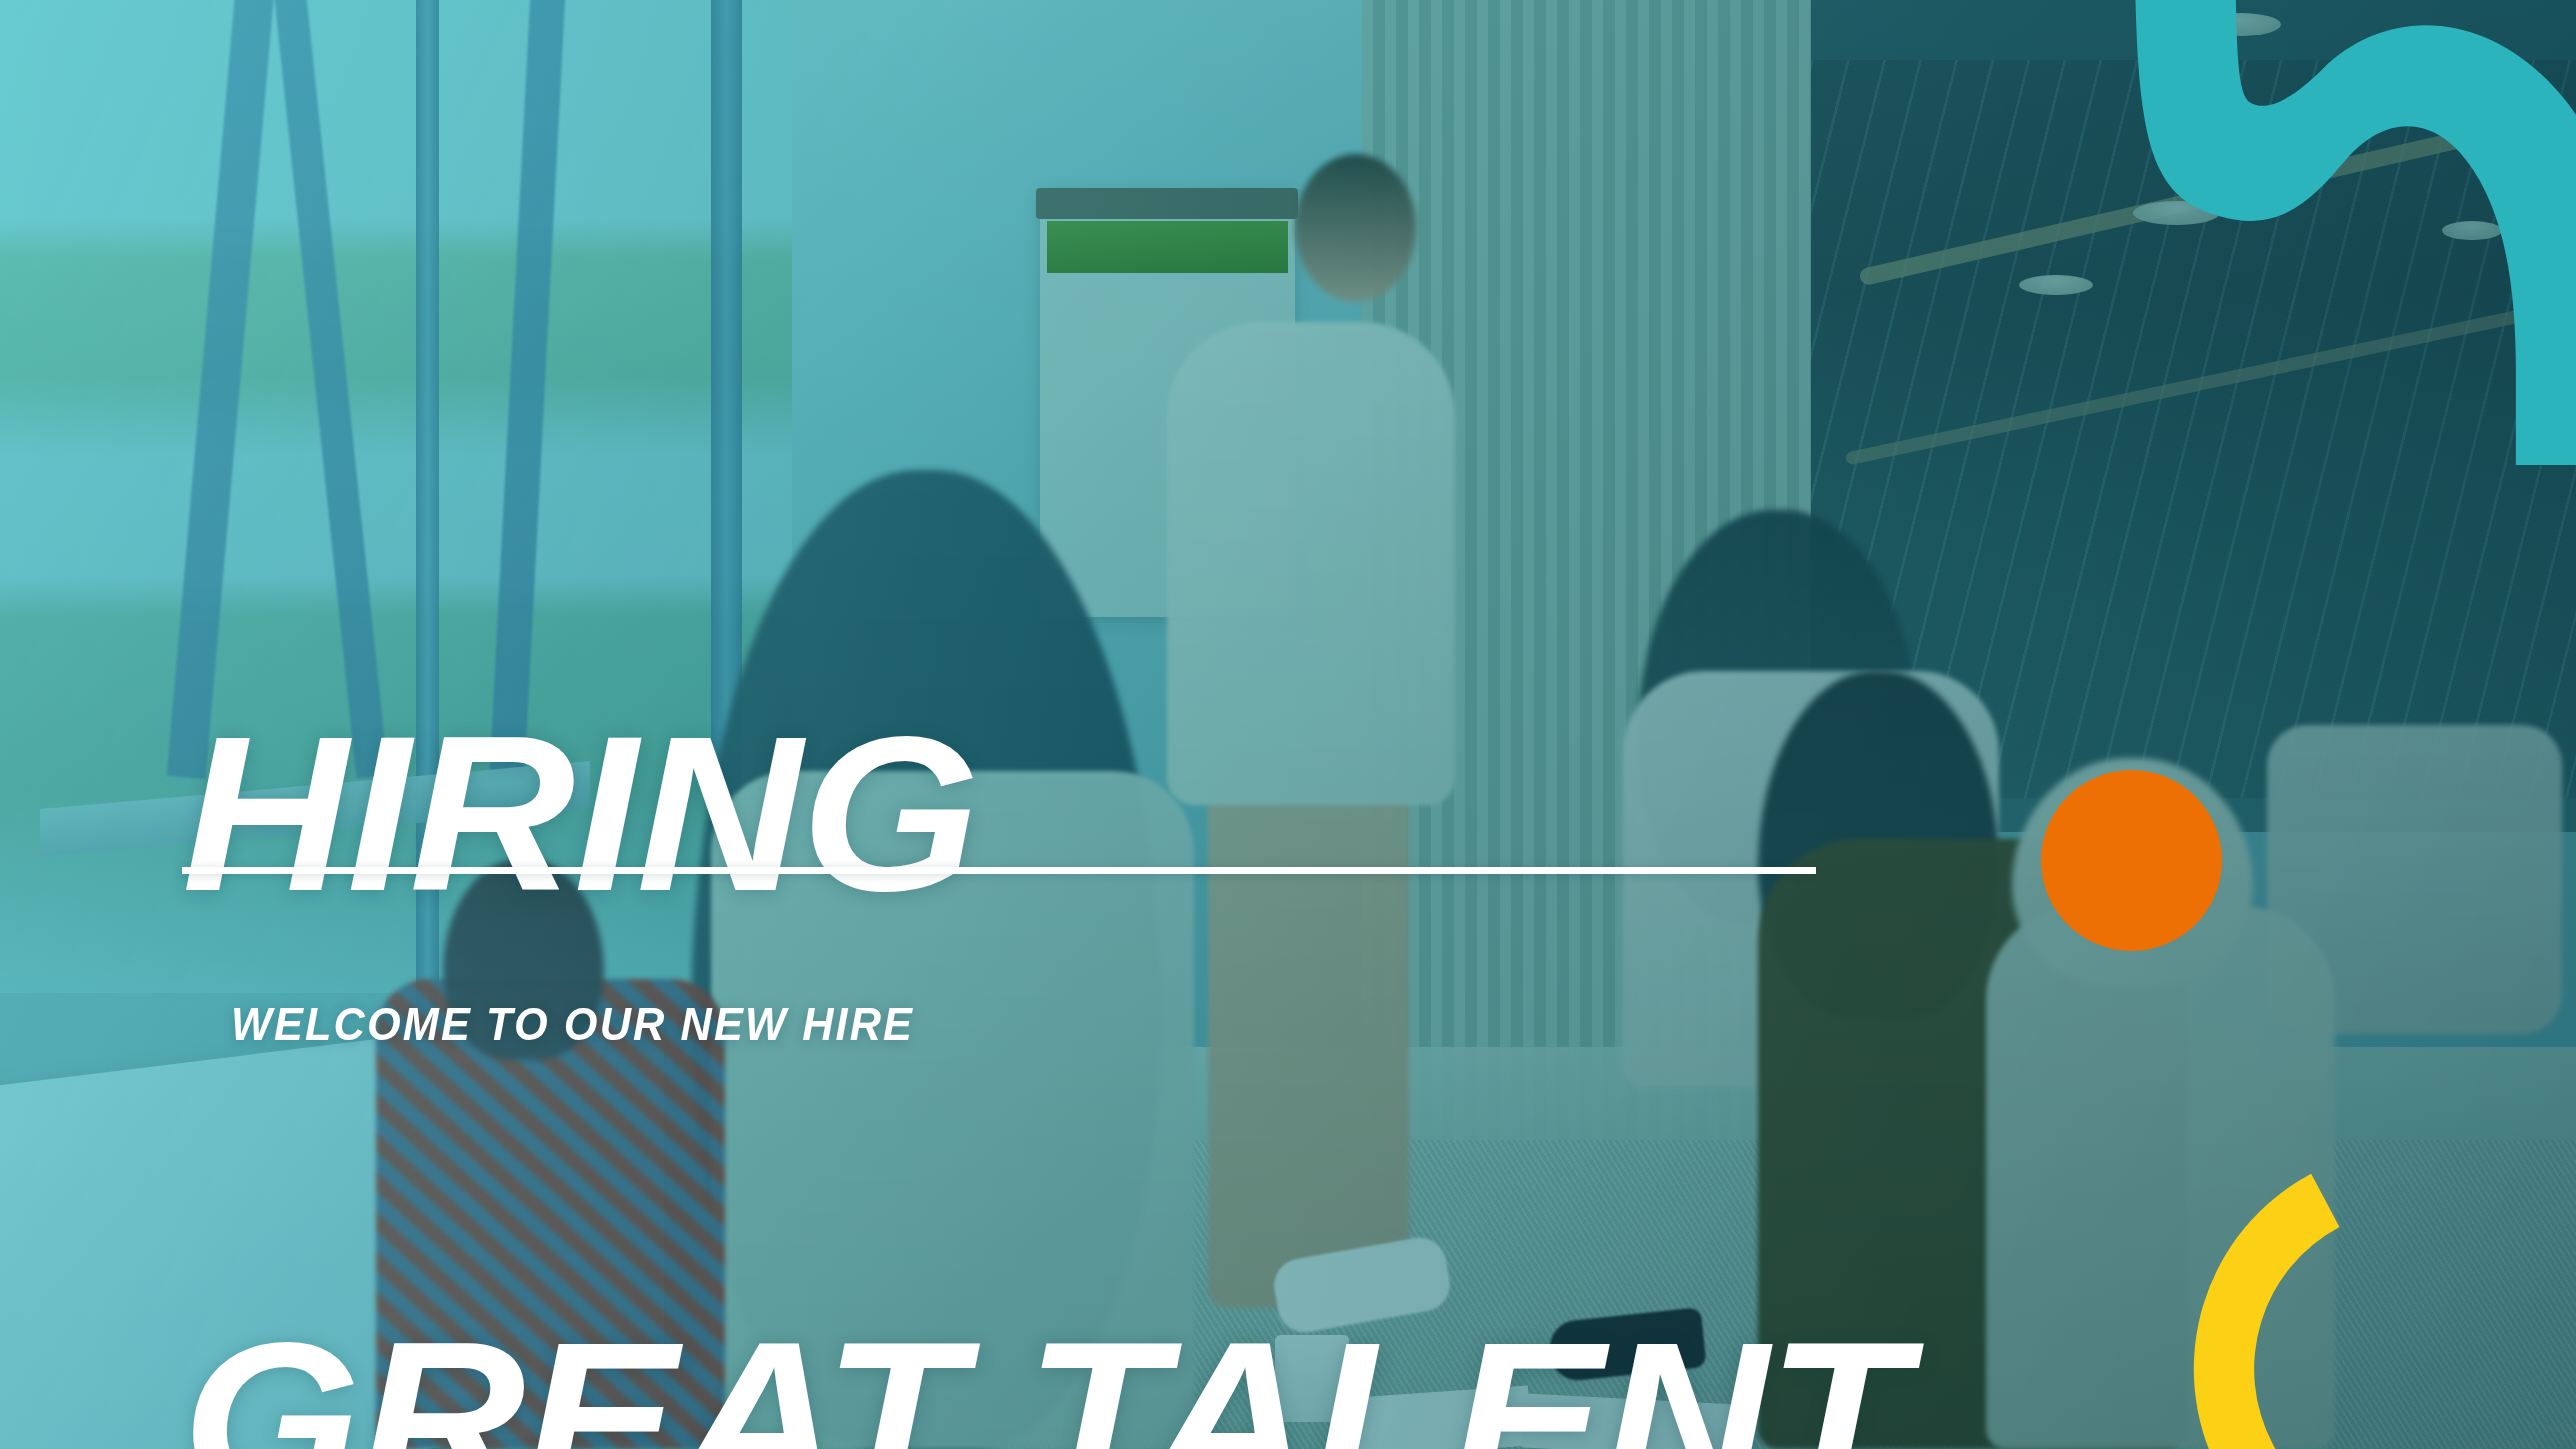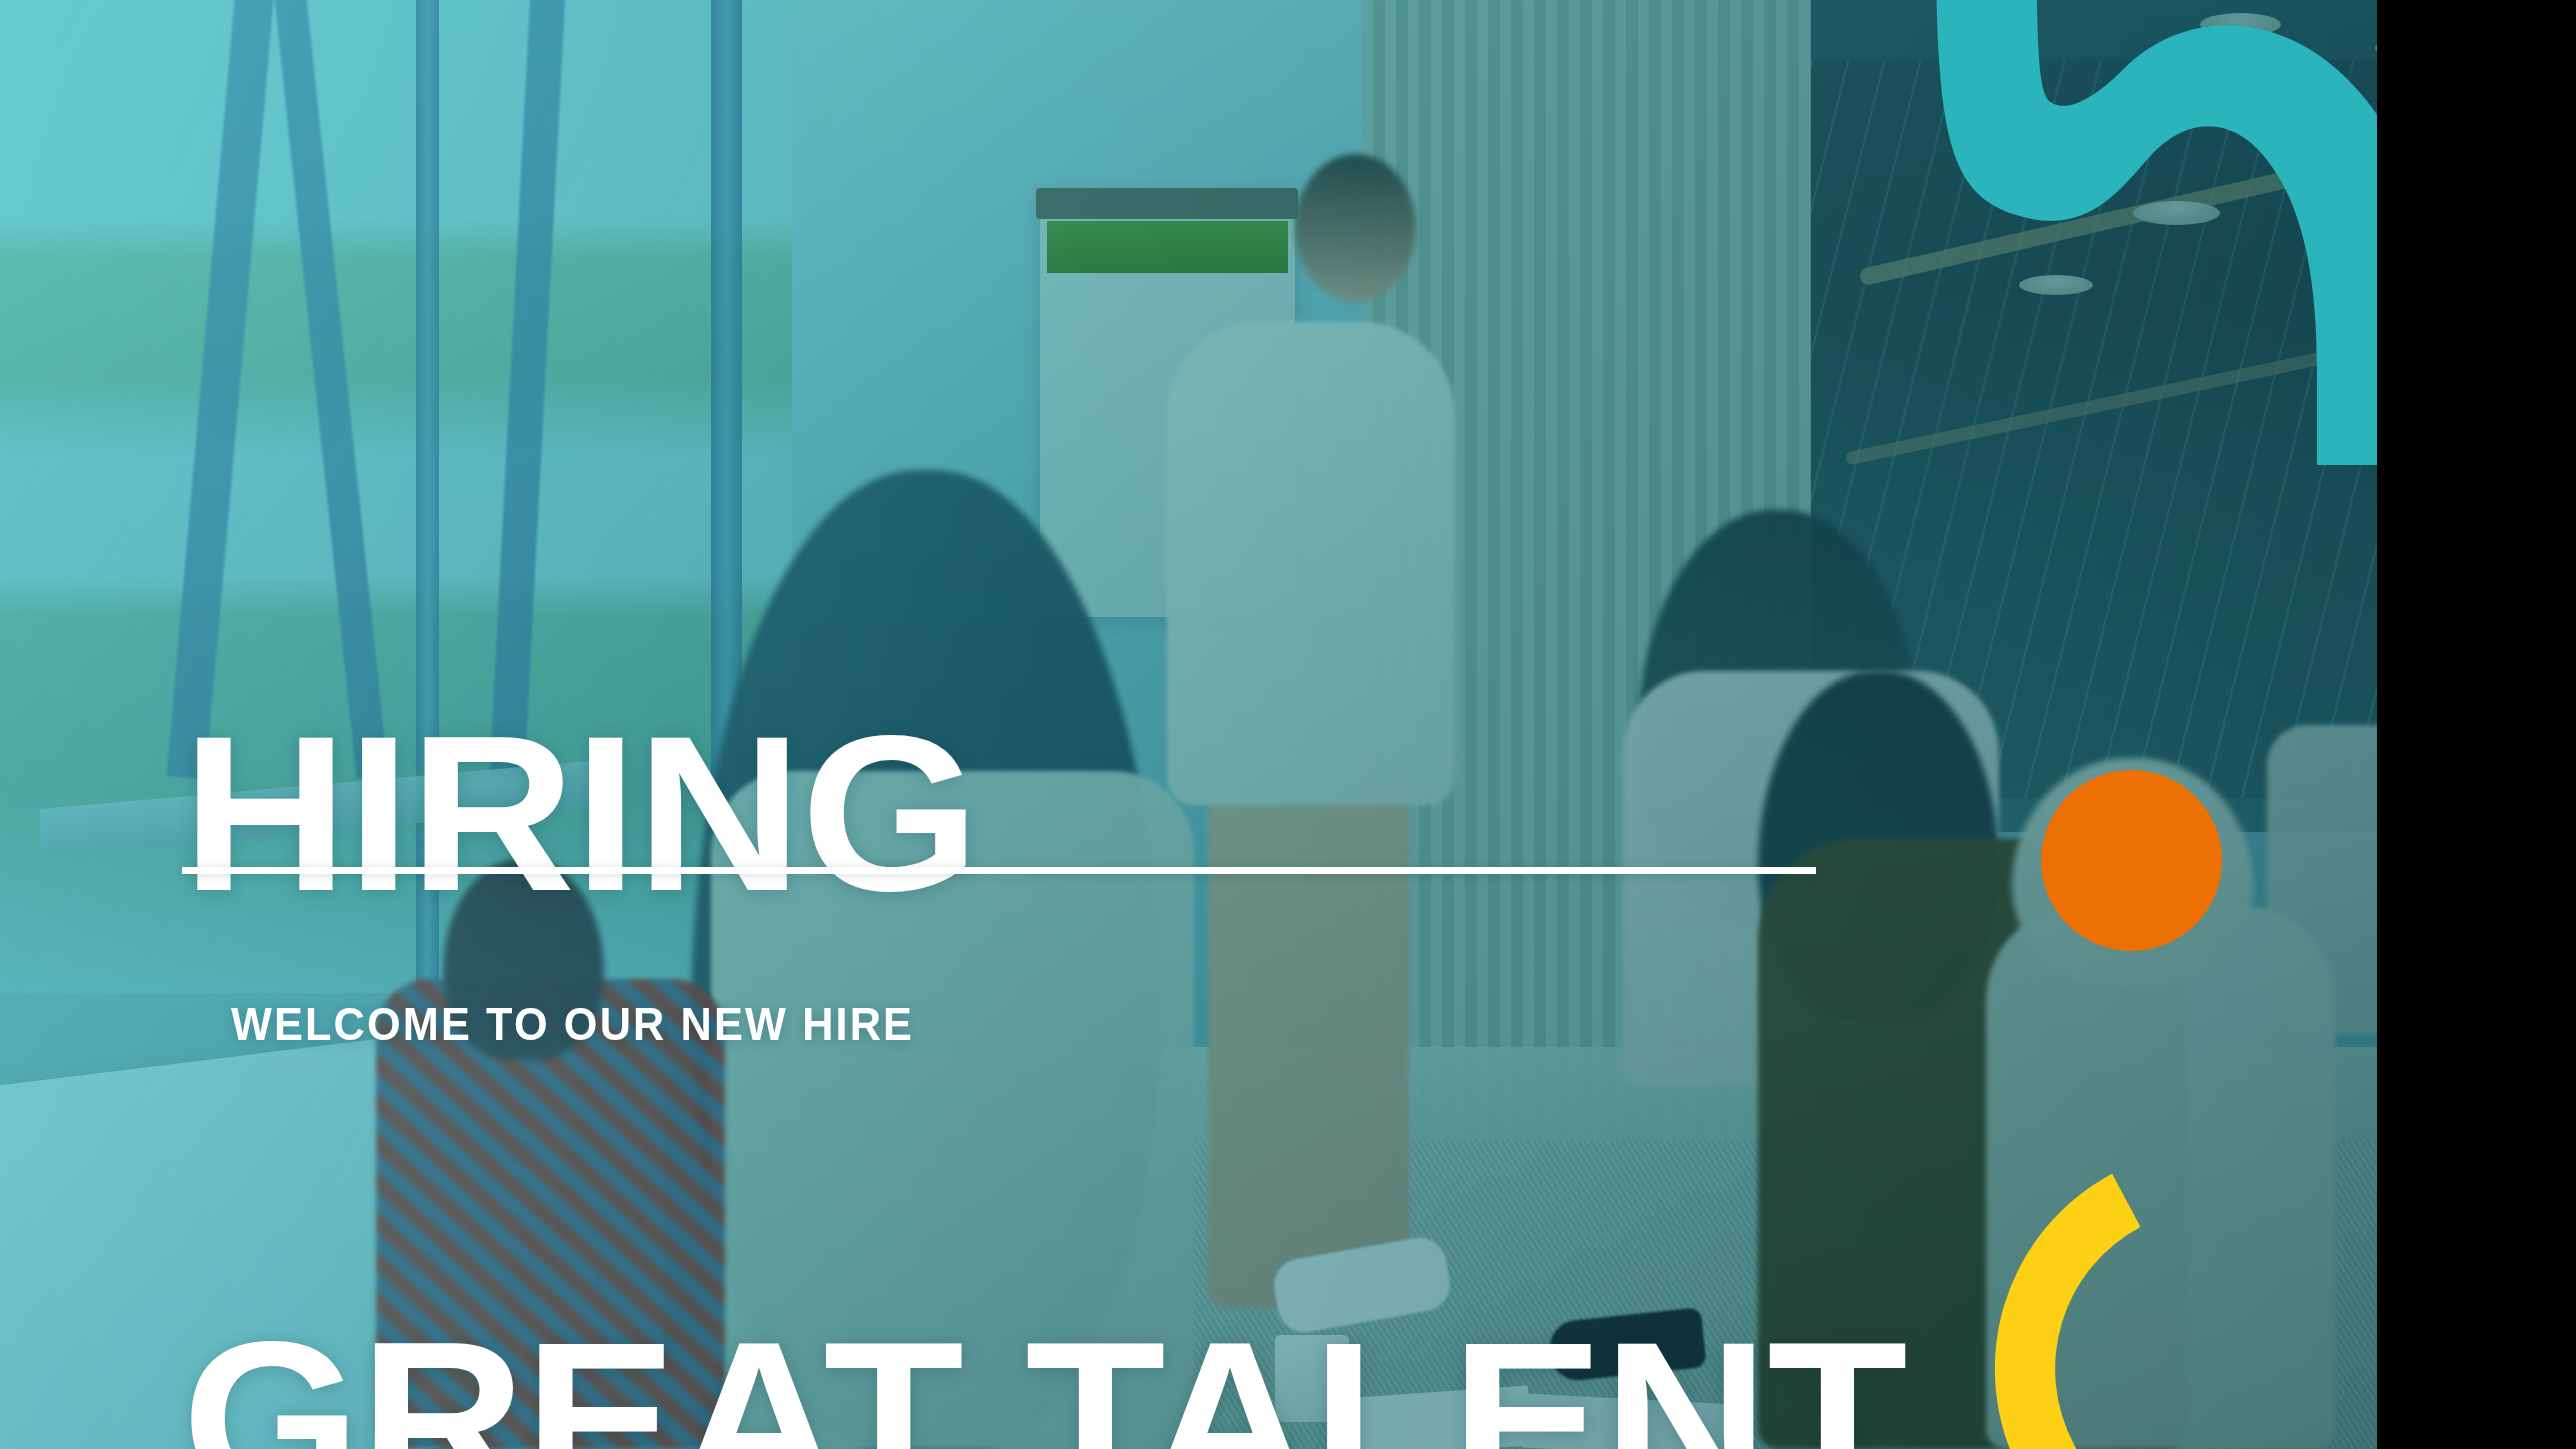--- a/index.html
+++ b/index.html
@@ -1,24 +1,25 @@
 <!DOCTYPE html>
 <html style="font-size:10.7px"><head>
 <meta charset="utf-8">
 <style>
   html,body{margin:0;padding:0;background:#000;}
   *{box-sizing:border-box;}
 
   .stage{
     position:relative;
-    width:2377px;
+    width:2576px;
     height:1449px;
     overflow:hidden;
     font-family:"Liberation Sans", sans-serif;
     background:#6fc9cd;
+    font-style:italic;
   }
 
   
   .photo{position:absolute;inset:0;overflow:hidden;}
 
   
   .ph-base{
     position:absolute;inset:0;
     background:
       linear-gradient(180deg,#9fdfe2 0%, #8fd5da 18%, #7ec9cf 40%, #6cb9c0 70%, #63b0b8 100%);

